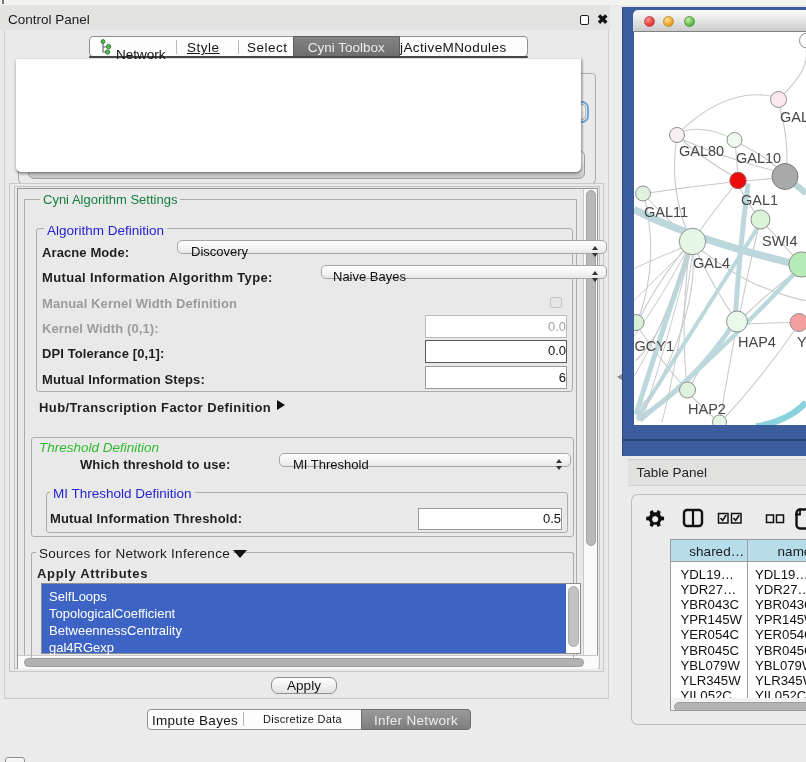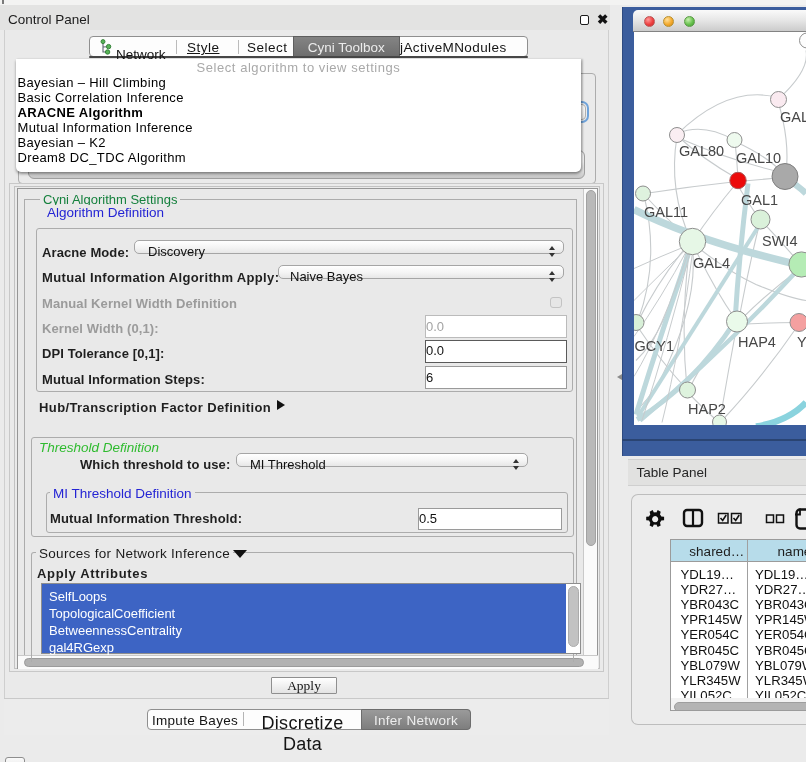--- a/index.html
+++ b/index.html
@@ -4,26 +4,26 @@
 <style>
   * { margin:0; padding:0; box-sizing:border-box; }
   html,body { width:806px; height:762px; overflow:hidden; }
   body { font-family:"Liberation Sans", sans-serif; background:#ebebeb; position:relative; color:#1a1a1a; }
   .abs { position:absolute; }
   .fs { position:absolute; border:1px solid #acacac; border-radius:3px; }
   .legend { position:absolute; background:#e9e9e9; padding:0 3px; white-space:nowrap; }
   .blab { font-weight:bold; font-size:13px; color:#1f1f1f; letter-spacing:0.1px; white-space:nowrap; position:absolute;}
   .combo { position:absolute; height:14px; border:1px solid #a5a5a5; border-radius:5px;
            background:linear-gradient(180deg,#ffffff 0%,#f4f4f4 55%,#e7e7e7 100%);
-           font-size:13px; color:#111; }
+           font-size:13px; color:#111;margin-left:43px; }
   .combo .ct { position:absolute; left:14px; top:3px; white-space:nowrap; }
   .carr { position:absolute; right:7px; top:4px; width:7px; height:13px; }
   .carr:before { content:""; position:absolute; left:0; top:1px; border-left:3.5px solid transparent; border-right:3.5px solid transparent; border-bottom:4.5px solid #333; }
   .carr:after  { content:""; position:absolute; left:0; bottom:1px; border-left:3.5px solid transparent; border-right:3.5px solid transparent; border-top:4.5px solid #333; }
-  .tfield { position:absolute; background:#fff; font-size:13px; text-align:left; padding-right:8px; }
+  .tfield { position:absolute; background:#fff; font-size:13px; text-align:right; }
 </style>
 </head>
 <body>
 
 <div class="abs" style="left:0;top:0;width:806px;height:5px;background:#f3f3f2;"></div>
 <div class="abs" style="left:2px;top:0;width:2px;height:4px;background:#7a7a7a;"></div>
 <div class="abs" style="left:0;top:5px;width:610px;height:25px;background:#e3e3e2;"></div>
 <div class="abs" style="left:8px;top:12px;font-size:13.5px;color:#1c1c1c;">Control Panel</div>
 <div class="abs" style="left:580px;top:15px;width:9px;height:10px;border:1.6px solid #1c1c1c;border-radius:2px;background:#fff;"></div>
 <div class="abs" style="left:597px;top:11px;font-size:13.5px;font-weight:bold;color:#111;">✖</div>
@@ -62,28 +62,28 @@
 <div class="abs" style="left:583px;top:189px;width:14px;height:466px;background:#fafafa;border-left:1px solid #c9c9c9;"></div>
 <div class="abs" style="left:585.5px;top:190px;width:10.5px;height:356px;background:#b9b9b9;border:1px solid #a2a2a2;border-radius:6px;"></div>
 
 <div class="abs" style="left:18px;top:655px;width:580px;height:13.5px;background:#fafafa;border-top:1px solid #c9c9c9;"></div>
 <div class="abs" style="left:24px;top:657.5px;width:560px;height:9px;background:#b2b2b2;border:1px solid #9b9b9b;border-radius:5px;"></div>
 
 <div class="abs" style="left:24px;top:199px;width:553px;height:456px;border:1px solid #acacac;border-bottom:none;"></div>
 <div class="legend" style="left:40px;top:192px;font-size:13px;color:#15803d;">Cyni Algorithm Settings</div>
 
 <div class="fs" style="left:35.5px;top:228px;width:537.5px;height:164px;"></div>
-<div class="legend" style="left:44px;top:205px;font-size:13.5px;color:#2424d4;">Algorithm Definition</div>
+<div class="legend" style="left:44px;top:223px;font-size:13.5px;color:#2424d4;">Algorithm Definition</div>
 
 <div class="blab" style="left:42px;top:245px;">Aracne Mode:</div>
 <div class="combo" style="left:134px;top:240px;width:430px;">
     <span class="ct" style="left:13px;">Discovery</span>
     <span class="carr"></span>
   </div>
-<div class="blab" style="left:42px;top:270px;letter-spacing:0.35px;">Mutual Information Algorithm Apply:</div>
+<div class="blab" style="left:42px;top:270px;letter-spacing:0.35px;">Mutual Information Algorithm Type:</div>
 <div class="combo" style="left:278px;top:265px;width:286px;">
     <span class="ct" style="left:11px;">Naive Bayes</span>
     <span class="carr"></span>
   </div>
 <div class="blab" style="left:42px;top:296px;color:#9b9b9b;">Manual Kernel Width Definition</div>
 <div class="abs" style="left:550px;top:297px;width:12px;height:11px;border:1.4px solid #c3c3c3;border-radius:3px;background:#e6e6e6;"></div>
 <div class="blab" style="left:42px;top:321px;color:#9b9b9b;">Kernel Width (0,1):</div>
 <div class="tfield" style="left:425px;top:315px;width:142px;height:23px;border:1px solid #bbbbbb;color:#a3a3a3;line-height:21px;">0.0</div>
 <div class="blab" style="left:42px;top:346px;">DPI Tolerance [0,1]:</div>
 <div class="tfield" style="left:425px;top:340px;width:142px;height:23px;border:1.5px solid #5a5a5a;color:#111;line-height:20px;">0.0</div>
@@ -109,38 +109,36 @@
 <div class="abs" style="left:31px;top:552px;width:543px;height:110px;border:1px solid #acacac;border-bottom:none;border-radius:3px 3px 0 0;"></div>
 <div class="legend" style="left:36px;top:545.5px;font-size:13.5px;color:#1c1c1c;letter-spacing:0.3px;">Sources for Network Inference</div>
 <div class="abs" style="left:233px;top:549.5px;width:0;height:0;border-left:7px solid transparent;border-right:7px solid transparent;border-top:8px solid #111;"></div>
 <div class="blab" style="left:37px;top:565.5px;letter-spacing:0.65px;">Apply Attributes</div>
 
 <div class="abs" style="left:41px;top:583px;width:540px;height:71px;border:1px solid #8e8e8e;background:#ffffff;"></div>
 <div class="abs" style="left:42px;top:584px;width:524px;height:69px;background:#3d64c4;"></div>
 <div class="abs" style="left:49px;top:588px;font-size:13px;color:#fff;line-height:17px;">SelfLoops<br>TopologicalCoefficient<br>BetweennessCentrality<br>gal4RGexp</div>
 <div class="abs" style="left:567.5px;top:586px;width:11px;height:61px;background:#c2c2c2;border:1px solid #ababab;border-radius:6px;"></div>
 
-<div class="abs" style="left:271px;top:677px;width:66px;height:17px;border:1px solid #8f8f8f;border-radius:1px;background:linear-gradient(180deg,#ffffff,#e3e3e3);text-align:center;font-size:13.5px;color:#141414;line-height:16px;font-family:Liberation Serif, serif;">Apply</div>
+<div class="abs" style="left:271px;top:677px;width:66px;height:17px;border:1px solid #8f8f8f;border-radius:7px;background:linear-gradient(180deg,#ffffff,#e3e3e3);text-align:center;font-size:13.5px;color:#141414;line-height:16px;">Apply</div>
 <div class="abs" style="left:4px;top:697.6px;width:605px;height:1.4px;background:#c9c9c9;"></div>
 <div class="abs" style="left:4px;top:699px;width:605px;height:36px;background:#ececec;"></div>
 
 <div class="abs" style="left:147px;top:708.5px;width:324px;height:21px;background:#fdfdfd;border:1px solid #8f8f8f;border-radius:4px;"></div>
 <div class="abs" style="left:361px;top:708.5px;width:110px;height:21px;background:linear-gradient(180deg,#9a9a9a,#7e7e7e);border:1px solid #6d6d6d;border-radius:0 4px 4px 0;"></div>
 <div class="abs" style="left:243px;top:712px;width:1px;height:14px;background:#b5b5b5;"></div>
 <div class="abs" style="left:147px;top:712.5px;width:96px;text-align:center;font-size:13.5px;color:#141414;letter-spacing:0.3px;">Impute Bayes</div>
-<div class="abs" style="left:244px;top:712.5px;width:117px;text-align:center;font-size:18px;color:#141414;letter-spacing:0.3px;">Discretize Data</div>
+<div class="abs" style="left:244px;top:712.5px;width:117px;text-align:center;font-size:11px;color:#141414;letter-spacing:0.3px;">Discretize Data</div>
 <div class="abs" style="left:361px;top:712.5px;width:110px;text-align:center;font-size:13.5px;color:#ededed;letter-spacing:0.3px;">Infer Network</div>
 
 <div class="abs" style="left:5px;top:757px;width:20px;height:10px;border:1.6px solid #8e8e8e;border-radius:3px;background:linear-gradient(180deg,#fafafa,#ececec);"></div>
 
 <div class="abs" style="left:616.5px;top:373.5px;width:0;height:0;border-top:3.5px solid transparent;border-bottom:3.5px solid transparent;border-right:5px solid #8a8a8a;"></div>
 
 <div class="abs" style="left:16px;top:58.5px;width:565px;height:113px;background:#ffffff;border-radius:0 0 5px 5px;box-shadow:0 2px 3px rgba(0,0,0,0.38),1.5px 0 2px rgba(0,0,0,0.18);">
-  <div style="position:absolute;left:0;top:1px;width:100%;text-align:center;font-size:13px;color:#a9a9a9;letter-spacing:0.55px;">Select algorithm to view settings</div>
-  <div style="position:absolute;left:1.5px;top:16.5px;font-size:13px;line-height:15.1px;color:#000;white-space:nowrap;letter-spacing:0.35px;">Bayesian – Hill Climbing<br>Basic Correlation Inference<br><b>ARACNE Algorithm</b><br>Mutual Information Inference<br>Bayesian – K2<br>Dream8 DC_TDC Algorithm</div>
 </div>
 
 <div class="abs" style="left:622px;top:6.5px;width:184px;height:449px;background:#3b5d9d;border-left:1.5px solid #2e4a80;"></div>
 <div class="abs" style="left:622px;top:439px;width:184px;height:1.6px;background:#2a4472;"></div>
 
 <div class="abs" style="left:633px;top:9.5px;width:173px;height:22px;background:linear-gradient(180deg,#fafafa 0%,#e8e8e8 45%,#cbcbcb 100%);border-bottom:1.4px solid #838383;border-radius:5px 0 0 0;"></div>
 <div class="abs" style="left:643.5px;top:16px;width:11px;height:11px;border-radius:50%;background:radial-gradient(circle at 35% 30%,#ff9a9a,#ee4040 55%,#c42828);border:0.8px solid #b55;"></div>
 <div class="abs" style="left:663px;top:16px;width:11px;height:11px;border-radius:50%;background:radial-gradient(circle at 35% 30%,#ffe09a,#f4aa2e 55%,#cc8518);border:0.8px solid #b8902f;"></div>
 <div class="abs" style="left:683.5px;top:16px;width:11px;height:11px;border-radius:50%;background:radial-gradient(circle at 35% 30%,#c8f0b0,#69c24f 55%,#3f9a2e);border:0.8px solid #5a9a46;"></div>
 

